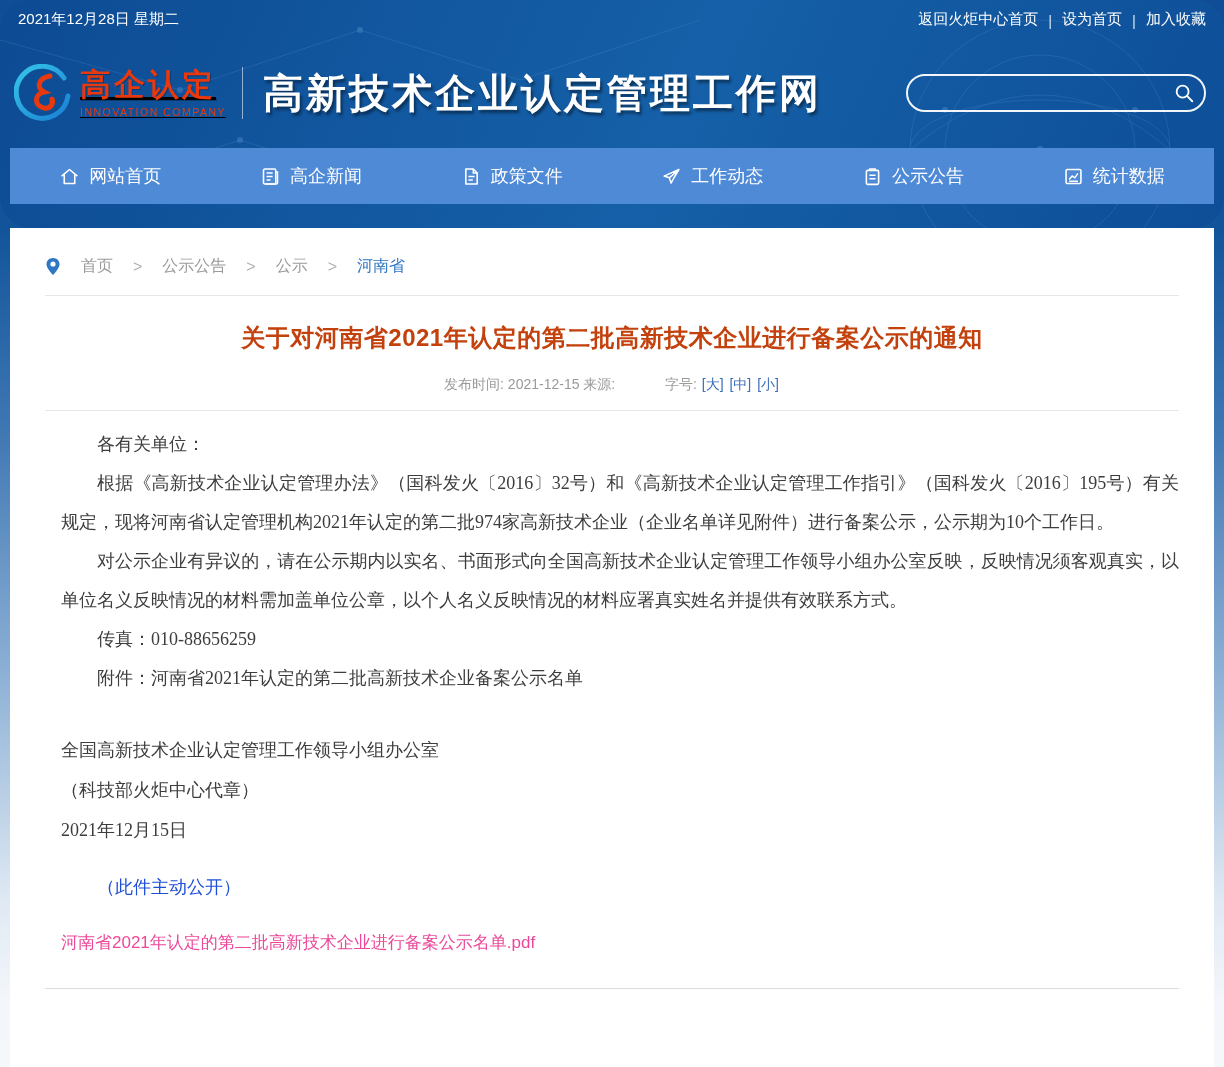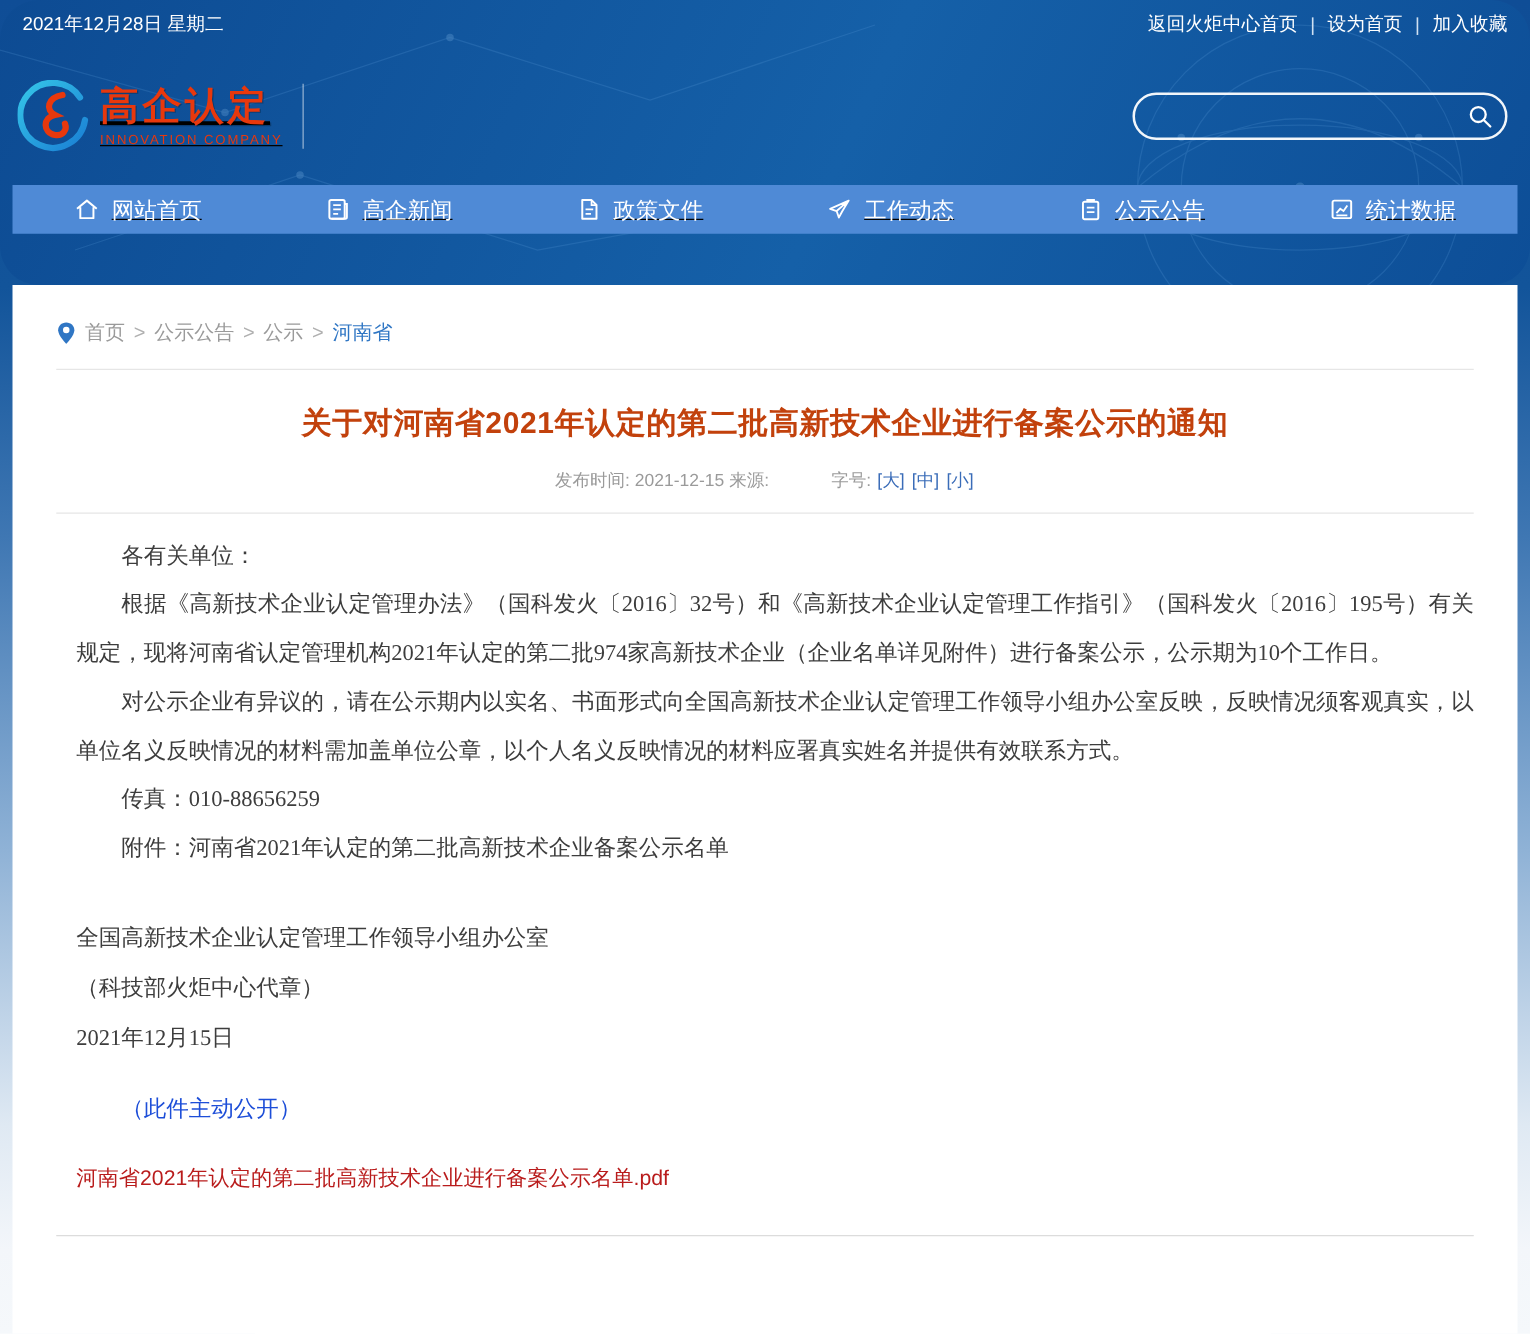--- a/index.html
+++ b/index.html
@@ -34,47 +34,47 @@
   .site-title{ color:#fff; font-size:40px; font-weight:bold; letter-spacing:3px;
     text-shadow:2px 3px 3px rgba(0,0,0,.45); white-space:nowrap; }
   .search{ margin-left:auto; margin-right:4px; width:300px; height:38px;
     border:2px solid rgba(255,255,255,.95); border-radius:19px; display:flex;
     align-items:center; background:transparent; }
   .search input{ flex:1; height:100%; border:none; outline:none; background:transparent;
     padding:0 8px 0 16px; color:#fff; font-size:15px; }
   .search-btn{ width:40px; height:100%; border:none; background:transparent;
     display:flex; align-items:center; justify-content:center; cursor:pointer; }
   
-  .nav{ position:relative; z-index:2; margin:0 10px; height:39px;
-    background:#4f8ad6; display:flex;text-decoration:underline; }
+  .nav{ position:relative; z-index:2; margin:0 10px; height:56px;
+    background:#4f8ad6; display:flex; }
   .nav-item{ flex:1; display:flex; align-items:center; justify-content:center;
     gap:9px; color:#fff; font-size:18px; cursor:pointer; white-space:nowrap; }
   .nav-item svg{ display:block; }
   
   .card{ position:relative; margin:0 10px; background:#fff; min-height:839px;
     padding:0 35px 20px 35px; }
-  .breadcrumb{ display:flex; align-items:center; gap:7px; padding:28px 0 18px 0;
+  .breadcrumb{ display:flex; align-items:center; gap:20px; padding:28px 0 18px 0;
     font-size:16px; color:#9a9a9a; }
   .breadcrumb .crumb{ color:#9a9a9a; text-decoration:none; cursor:pointer; }
   .breadcrumb .crumb.current{ color:#2f76c4; }
   .bc-sep{ color:#b0b0b0; }
   .hr{ border:none; border-top:1px solid #e6e6e6; height:0; }
   .art-head{ padding:26px 0 0 0; text-align:center; }
   .art-title{ font-size:24px; font-weight:bold; color:#c2410c; letter-spacing:.5px; }
   .art-meta{ margin:22px 0 16px 0; font-size:14px; color:#9a9a9a; }
   .art-meta .gap{ display:inline-block; width:42px; }
   .size-opt{ color:#3a6cb8; cursor:pointer; margin:0 1px; }
   .art-body{ font-family:"Liberation Serif","DejaVu Serif",serif; color:#3d3d3d;
     font-size:18px; line-height:39px; padding-top:14px;margin-left:16px; }
   .para{ text-indent:2em; text-align:justify; }
   .signature{ width:916px; text-align:left; margin-top:32px; line-height:40px; }
   .note{ margin-top:18px; text-indent:2em; color:#1d4ed8; }
   .pdf-link{ display:inline-block; margin-top:16px;
     font-family:"Liberation Sans","DejaVu Sans",sans-serif; font-size:17px;
-    color:#b91c1c; text-decoration:none; cursor:pointer; }
+    color:#ec4899; text-decoration:none; cursor:pointer; }
   .bottom-hr{ margin-top:26px; border-top:1px solid #dcdcdc; }
 </style>
 </head>
 <body>
 
 <div class="hero">
   <svg class="hero-pattern" width="1224" height="228" viewBox="0 0 1224 228">
     <g stroke="#5b9bd8" stroke-width="1" fill="none" opacity=".5">
       <circle cx="1040" cy="150" r="130"></circle>
       <circle cx="1040" cy="150" r="95"></circle>
@@ -116,20 +116,21 @@
         </defs>
         <path d="M50 14 A26 26 0 1 0 54 32" fill="none" stroke="url(#lg1)" stroke-width="5" stroke-linecap="round"></path>
         <path d="M36 12 C24 14 22 24 30 28 C20 30 20 42 30 44 C36 45 40 40 38 35" fill="none" stroke="#e8380d" stroke-width="5" stroke-linecap="round"></path>
       </svg>
       <div class="logo-text-block">
         <span class="logo-cn">高企认定</span>
         <span class="logo-en">INNOVATION COMPANY</span>
       </div>
     </div>
     <div class="v-divider"></div>
+    <h1 class="site-title">高新技术企业认定管理工作网</h1>
     <div class="search">
       <input type="text" placeholder="" style="">
       <button class="search-btn">
         <svg width="22" height="22" viewBox="0 0 24 24">
           <circle cx="10.5" cy="10.5" r="6.5" fill="none" stroke="#fff" stroke-width="2"></circle>
           <line x1="15.5" y1="15.5" x2="21" y2="21" stroke="#fff" stroke-width="2" stroke-linecap="round"></line>
         </svg>
       </button>
     </div>
   </div>

